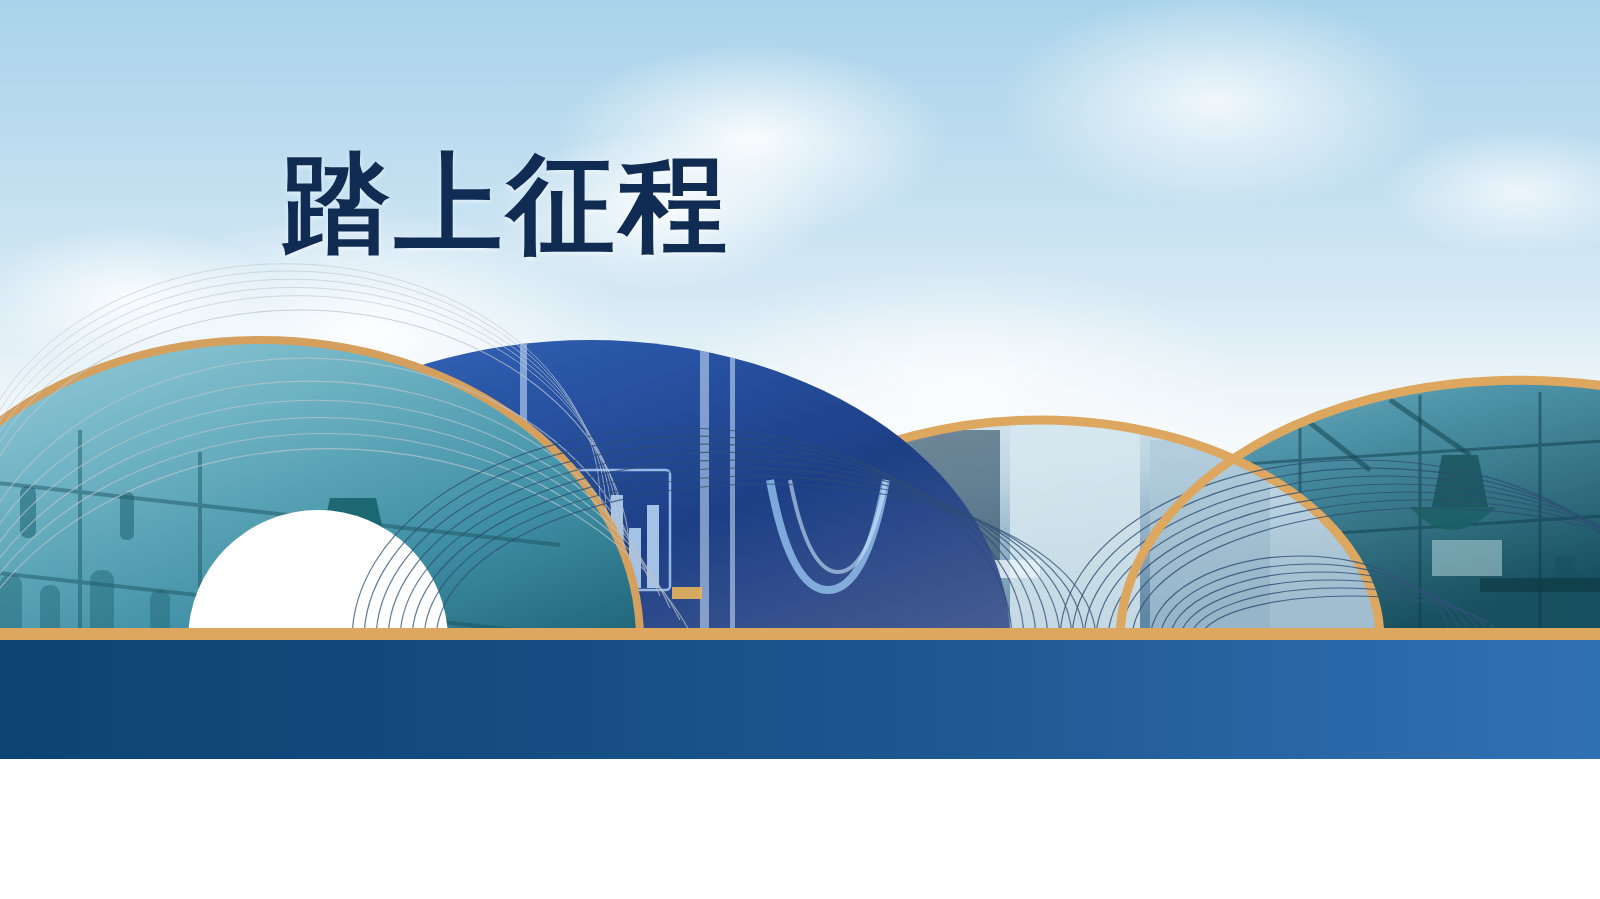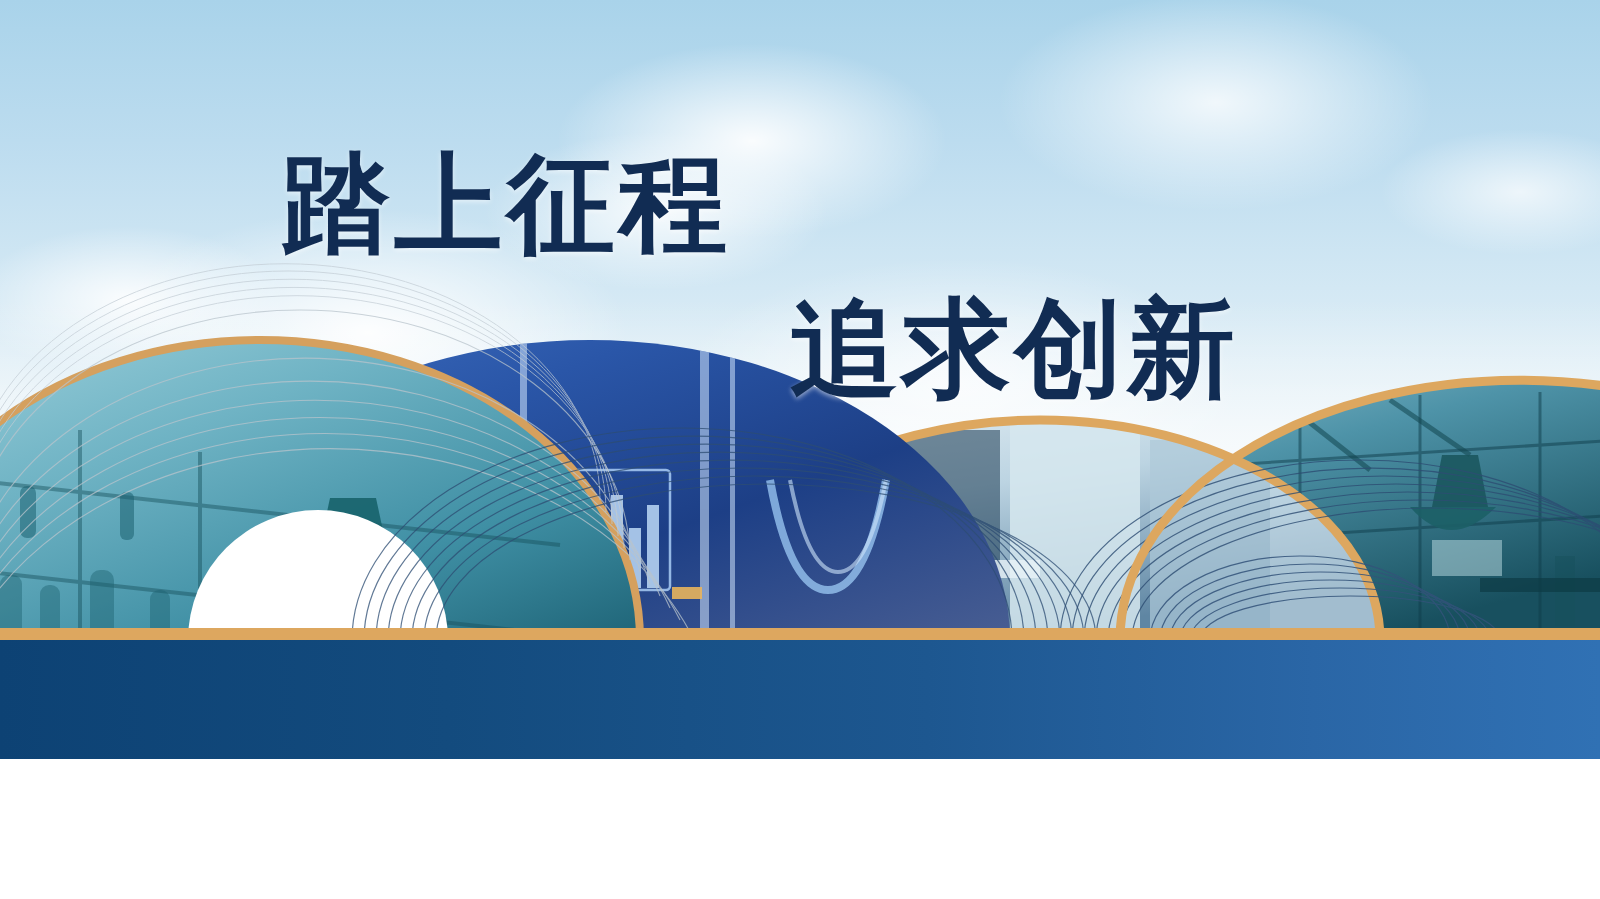--- a/index.html
+++ b/index.html
@@ -261,21 +261,20 @@
       <path d="M 1170 640 A 150 68 0 0 1 1470 640"></path>
       <path d="M 1180 640 A 150 60 0 0 1 1480 640"></path>
       <path d="M 1190 640 A 150 52 0 0 1 1490 640"></path>
       <path d="M 1200 640 A 150 44 0 0 1 1500 640"></path>
     </g>
 
     <path d="M 1120 640 A 400 260 0 0 1 1920 640" fill="none" stroke="#dda75f" stroke-width="9"></path>
   </svg>
 
   <div class="headline headline-1">踏上征程</div>
-  <div class="headline headline-2">追求创新</div>
 
   <div class="gold-rule"></div>
 
   <div class="footer">
     
     
     
   </div>
 
 </div>

